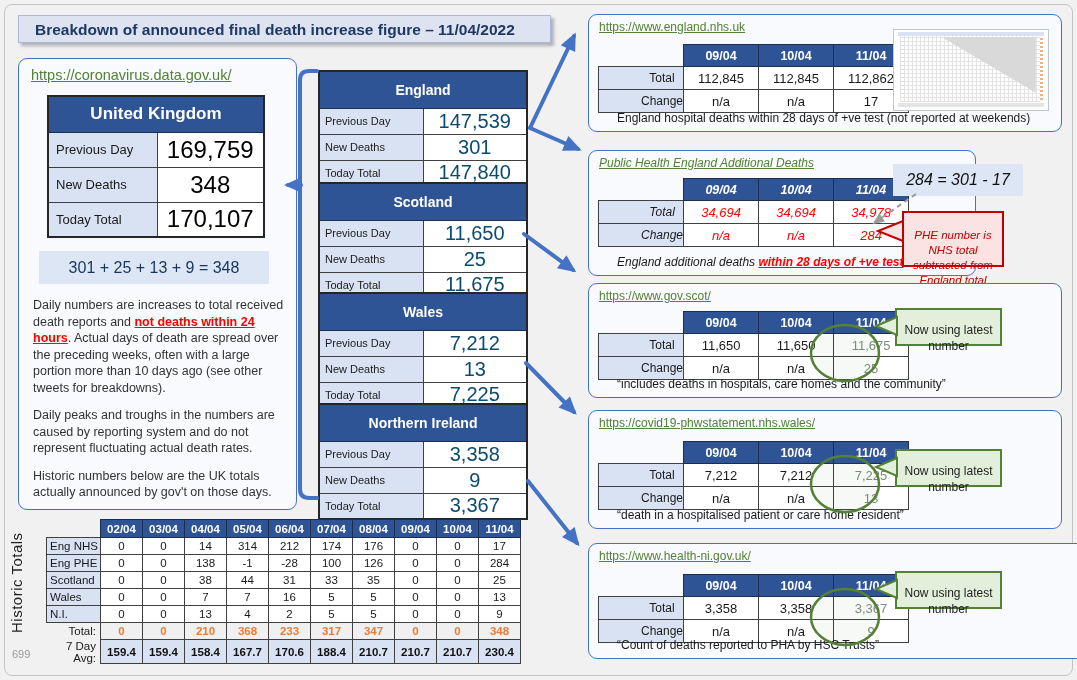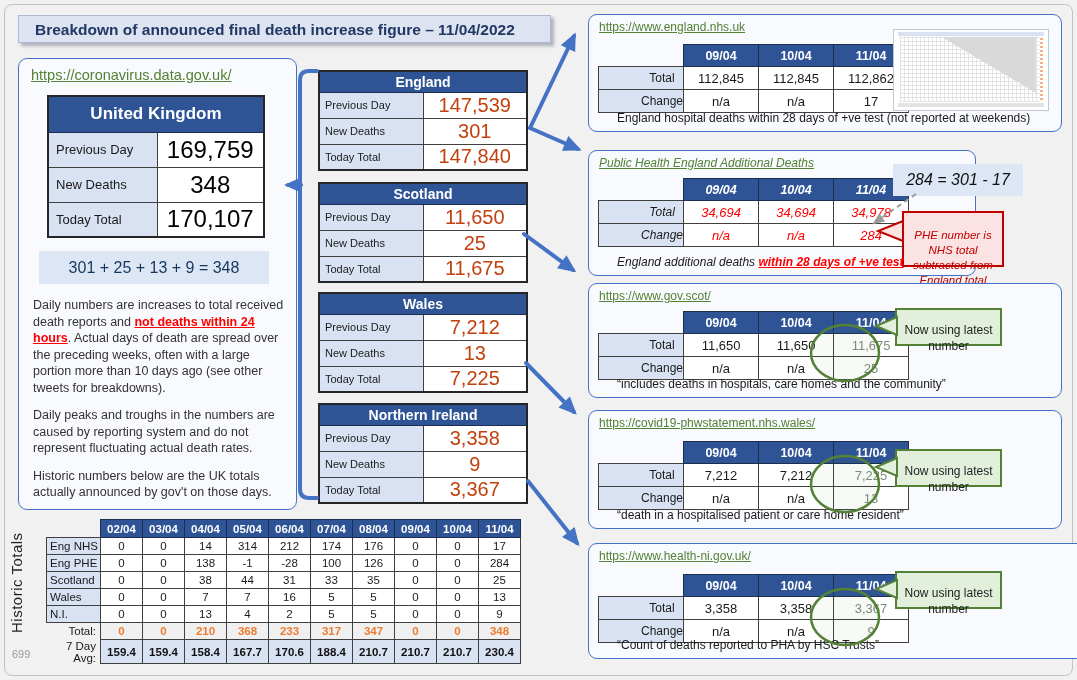--- a/index.html
+++ b/index.html
@@ -24,23 +24,23 @@
   .uktable td.lab { width:109px; background:#D9E2F3; font-size:13px; padding-left:7px; border:1px solid #404040; height:35px; }
   .uktable td.val { width:107px; background:#fff; font-size:24px; text-align:center; border:1px solid #404040; color:#000; }
   .formula-box { position:absolute; left:20px; top:192px; width:230px; height:33px; background:#DCE6F4;
     color:#17365D; font-size:16px; text-align:center; line-height:33px; }
   .notes { position:absolute; left:14px; top:238px; width:254px; font-size:12.5px; line-height:1.32; color:#333; }
   .notes p { margin-bottom:11px; }
   .red-em { color:#FF0000; font-weight:bold; text-decoration:underline; }
 
   
   .ctable { position:absolute; left:318px; width:210px; border-collapse:collapse; table-layout:fixed; border:2px solid #262626; }
-  .ctable th { background:#2F5496; color:#fff; font-size:14px; font-weight:bold; height:21px; border:1px solid #1d2d4d; }
+  .ctable th { background:#2F5496; color:#fff; font-size:14px; font-weight:bold; height:37px; border:1px solid #1d2d4d; }
   .ctable td.lab { width:90px; background:#D9E2F3; font-size:11px; padding-left:5px; border:1px solid #404040; height:26px; }
-  .ctable td.val { width:120px; background:#fff; font-size:20px; text-align:center; border:1px solid #404040; color:#c2410c; }
+  .ctable td.val { width:120px; background:#fff; font-size:20px; text-align:center; border:1px solid #404040; color:#0c4a6e; }
 
   
   .sp-heading { position:absolute; left:10px; top:5px; }
   .rtable { position:absolute; left:9px; top:29px; border-collapse:collapse; table-layout:fixed; }
   .rtable td { border:1px solid #404040; height:22px; }
   .rtable td.corner { border:none; background:transparent; width:62px; }
   .rtable td.dhead { width:75px; background:#2F5496; color:#fff; font-weight:bold; font-size:12.5px; text-align:center; border-color:#1d2d4d; }
   .rtable td.rlab { background:#D9E2F3; font-size:12px; text-align:center;padding-left:42px; }
   .rtable td.rval { background:#fff; font-size:13px; text-align:center; height:23px; }
   .rtable.redvals td.rval { color:#FF0000; }

